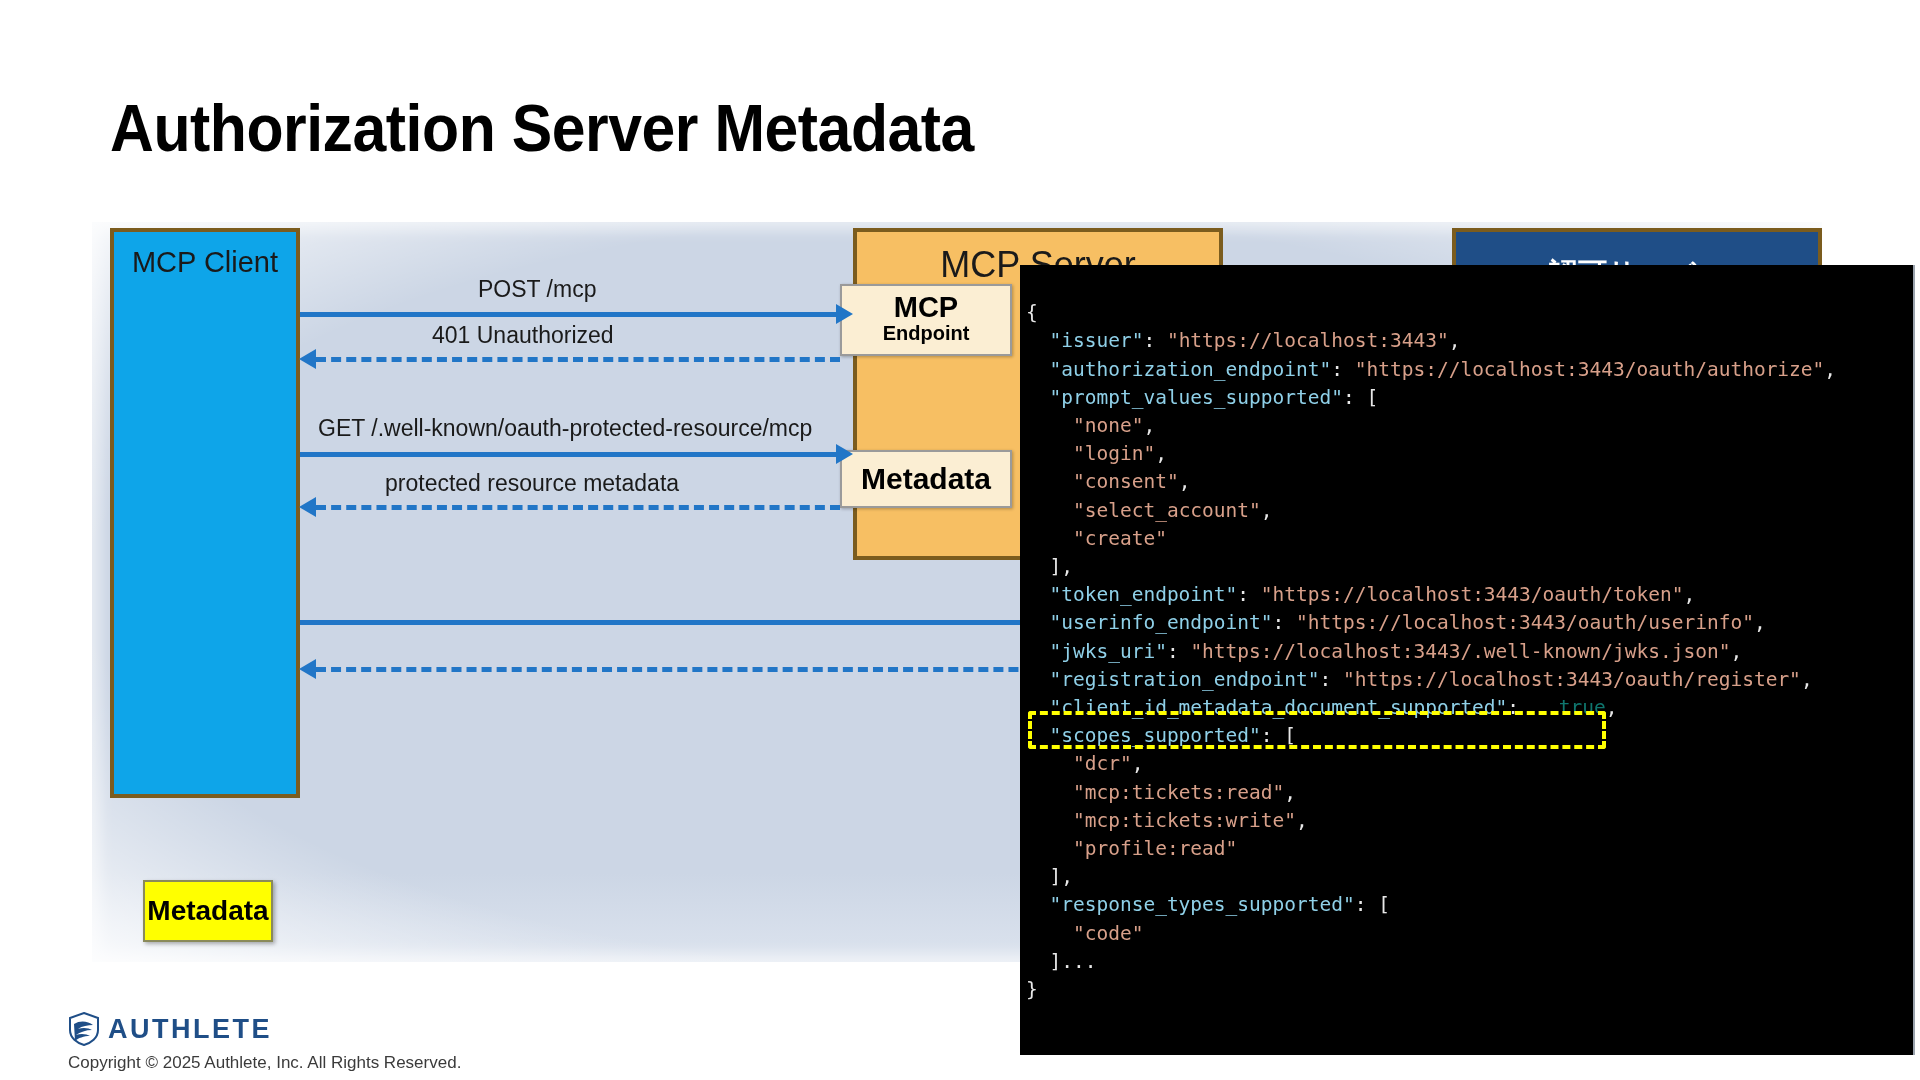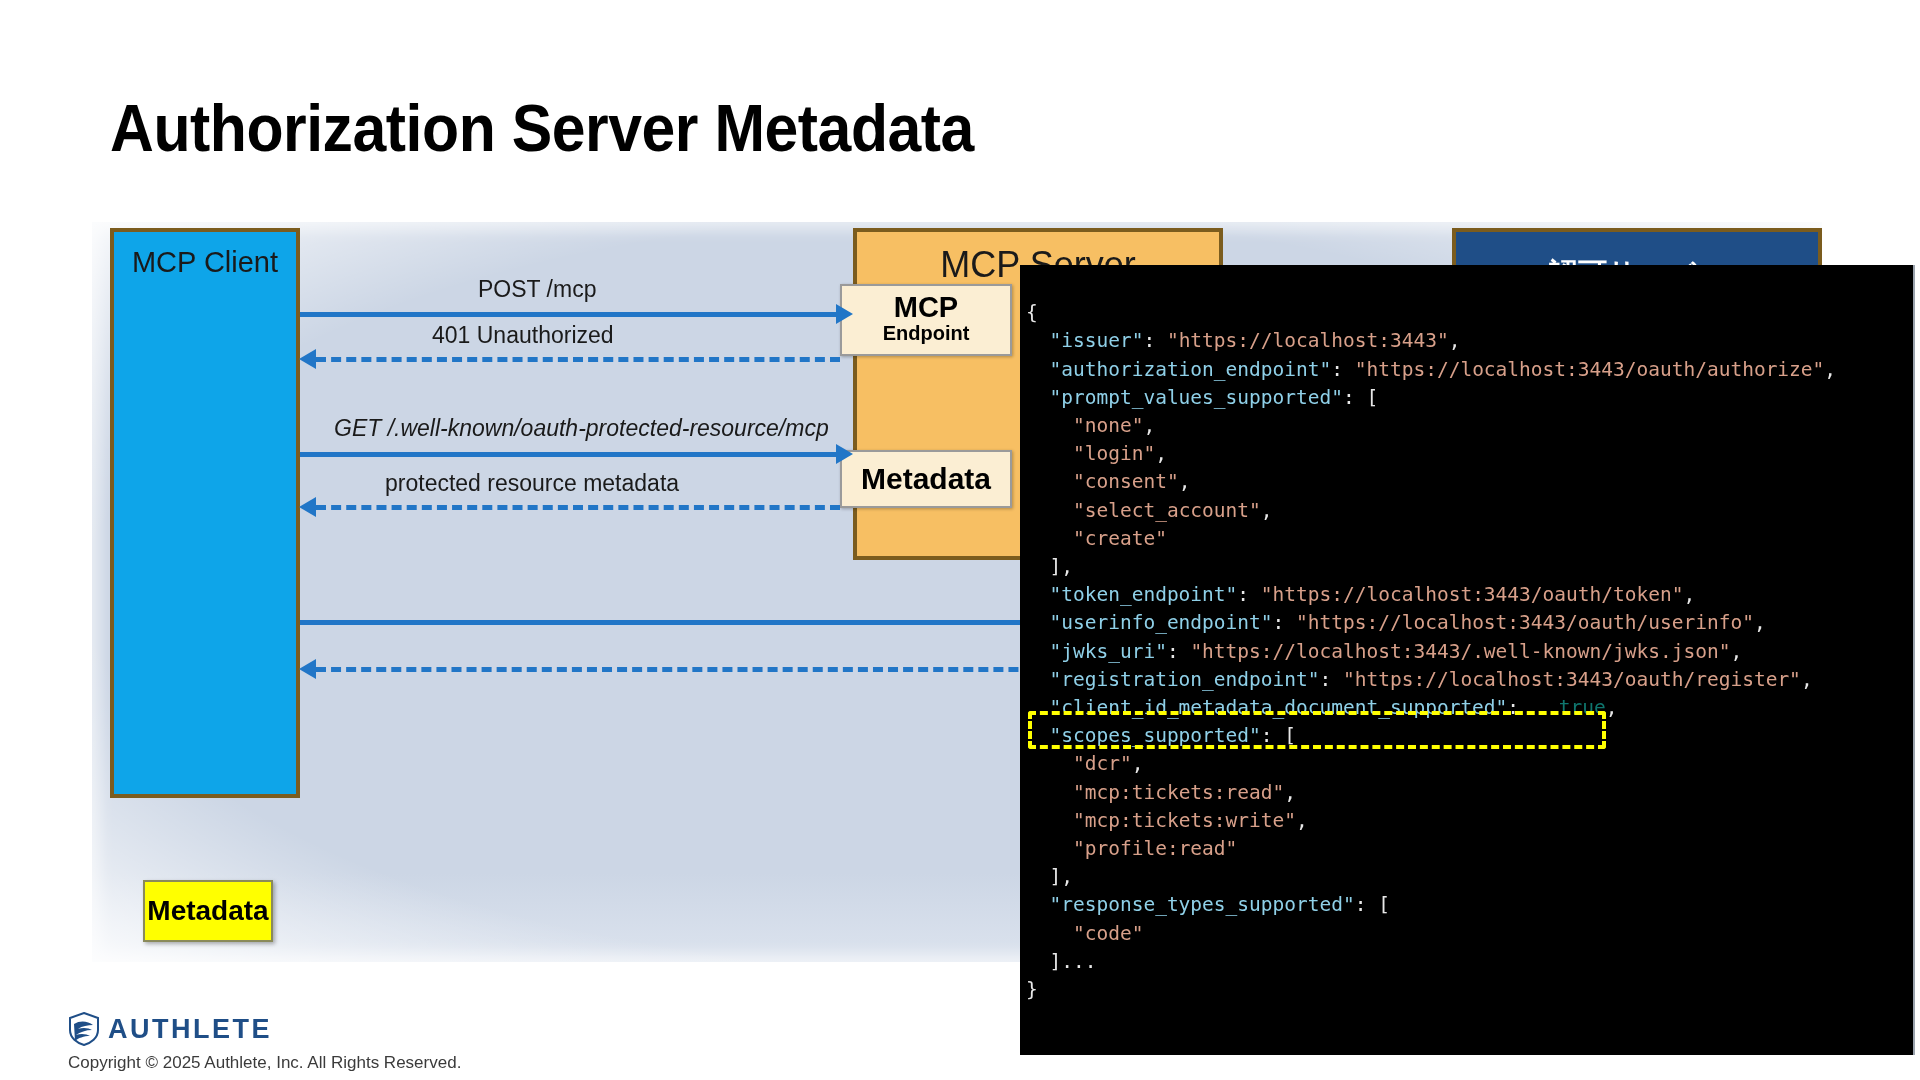--- a/index.html
+++ b/index.html
@@ -158,21 +158,21 @@
   </div>
 
   <div class="arrow-label" style="left:478px;top:276px;">POST /mcp</div>
   <div class="arrow-line arrow-solid" style="left:300px;top:312px;width:540px;"></div>
   <div class="arrow-head head-right" style="left:836px;top:304px;"></div>
 
   <div class="arrow-label" style="left:432px;top:322px;">401 Unauthorized</div>
   <div class="arrow-line arrow-dashed" style="left:316px;top:357px;width:524px;"></div>
   <div class="arrow-head head-left" style="left:299px;top:349px;"></div>
 
-  <div class="arrow-label" style="left:334px;top:415px;font-style:italic;">GET /.well-known/oauth-protected-resource/mcp</div>
+  <div class="arrow-label" style="left:318px;top:415px;">GET /.well-known/oauth-protected-resource/mcp</div>
   <div class="arrow-line arrow-solid" style="left:300px;top:452px;width:540px;"></div>
   <div class="arrow-head head-right" style="left:836px;top:444px;"></div>
 
   <div class="arrow-label" style="left:385px;top:470px;">protected resource metadata</div>
   <div class="arrow-line arrow-dashed" style="left:316px;top:505px;width:524px;"></div>
   <div class="arrow-head head-left" style="left:299px;top:497px;"></div>
 
   <div class="arrow-line arrow-solid" style="left:300px;top:620px;width:1155px;"></div>
 
   <div class="arrow-line arrow-dashed" style="left:316px;top:667px;width:1139px;"></div>

